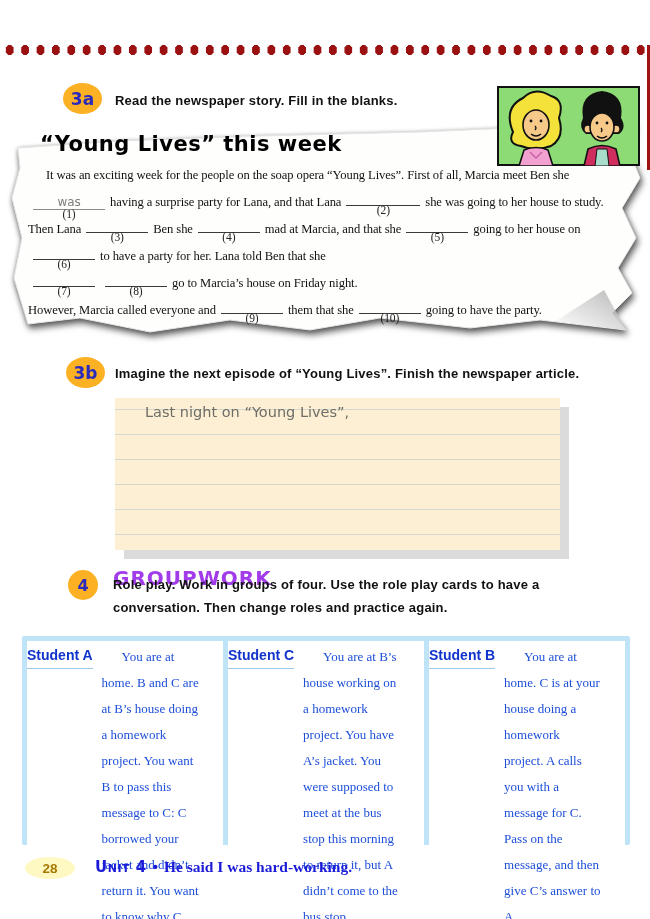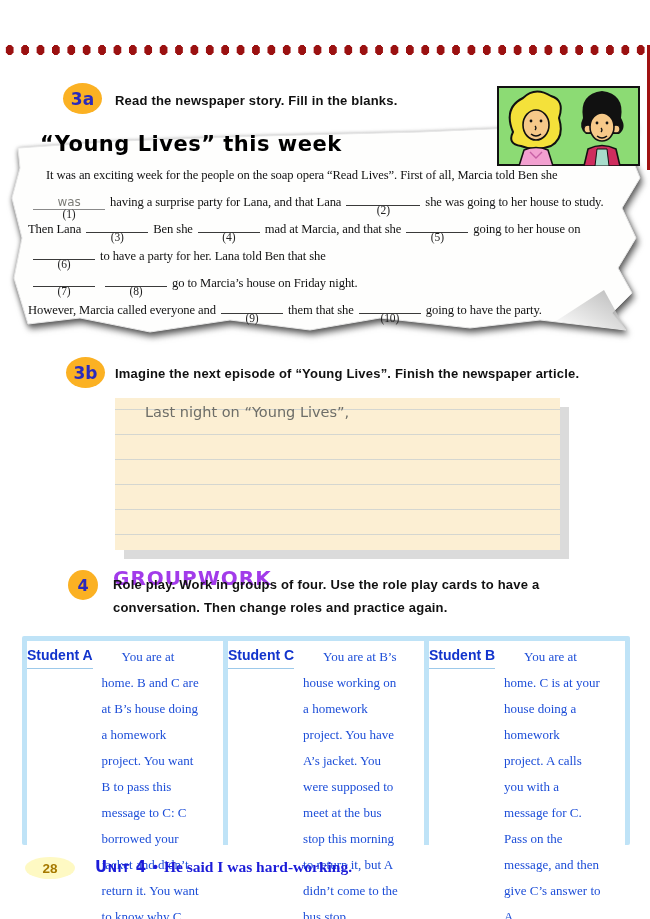--- a/index.html
+++ b/index.html
@@ -129,21 +129,21 @@
                 628,40 640,70 622,100 636,130 618,160 632,185 612,205 626,222
                 540,212 470,220 380,210 310,222 230,212 150,224 80,210 28,216
                 14,170 22,130 12,90 20,60"></polygon>
     </g>
     <polygon points="626,222 556,213 604,182" fill="url(#curlGrad)" opacity="0.8"></polygon>
   </svg>
 
   <div class="paper-text">
     <div class="headline">“Young Lives” this week</div>
     <div class="news-lines">
-        <div class="news-line indent first"><span class="news-text">It was an exciting week for the people on the soap opera “Read Lives”.  First of all, Marcia told Ben she</span></div>
+        <div class="news-line indent first"><span class="news-text">It was an exciting week for the people on the soap opera “Young Lives”.  First of all, Marcia meet Ben she</span></div>
         <div class="news-line"><span class="blank w1"><span class="blank-fill">was</span><span class="blank-num">(1)</span></span><span class="news-text">having a surprise party for Lana, and that Lana</span><span class="blank w2"><span class="blank-num">(2)</span></span><span class="news-text">she was going to her house to study.</span></div>
         <div class="news-line"><span class="news-text">Then Lana</span><span class="blank"><span class="blank-num">(3)</span></span><span class="news-text">Ben she</span><span class="blank"><span class="blank-num">(4)</span></span><span class="news-text">mad at Marcia, and that she</span><span class="blank"><span class="blank-num">(5)</span></span><span class="news-text">going to her house on</span></div>
         <div class="news-line"><span class="blank"><span class="blank-num">(6)</span></span><span class="news-text">to have a party for her.  Lana told Ben that she</span></div>
         <div class="news-line"><span class="blank"><span class="blank-num">(7)</span></span><span class="blank"><span class="blank-num">(8)</span></span><span class="news-text">go to Marcia’s house on Friday night.</span></div>
         <div class="news-line"><span class="news-text">However, Marcia called everyone and</span><span class="blank"><span class="blank-num">(9)</span></span><span class="news-text">them that she</span><span class="blank"><span class="blank-num">(10)</span></span><span class="news-text">going to have the party.</span></div>
       </div>
   </div>
 
   <div class="badge badge-3b">3b</div>
   <div class="instr instr-3b">Imagine the next episode of “Young Lives”.  Finish the newspaper article.</div>

